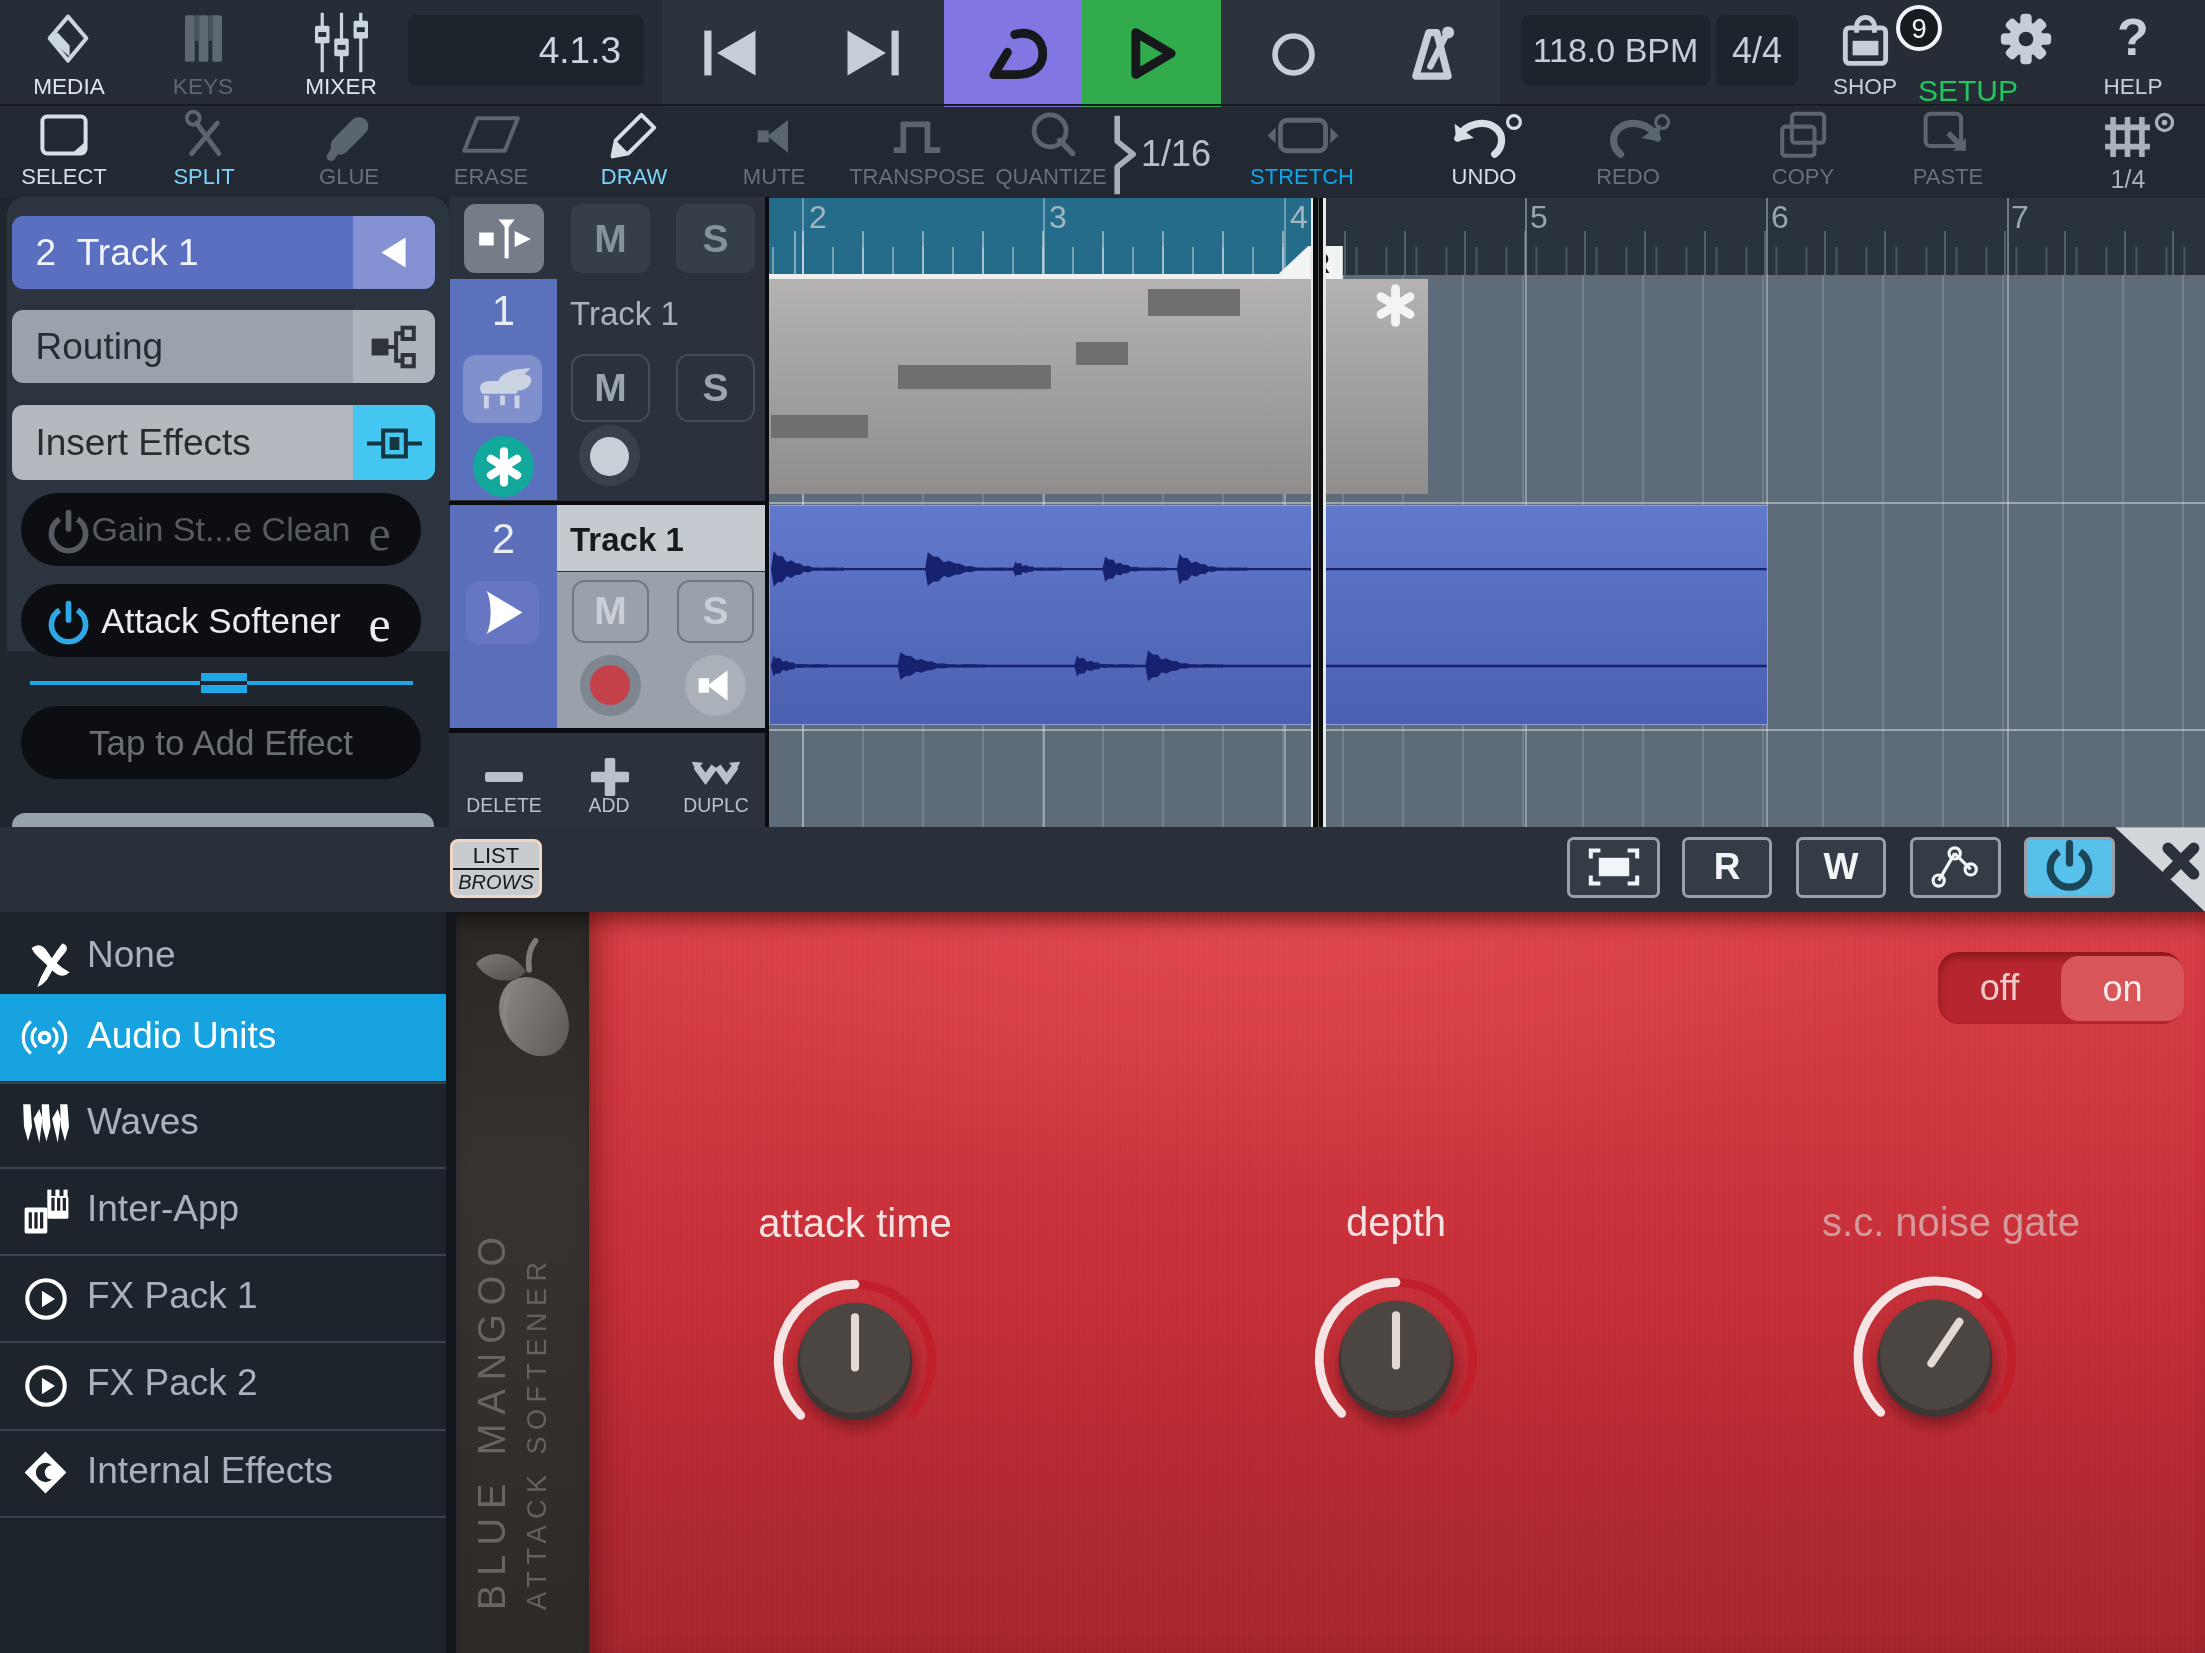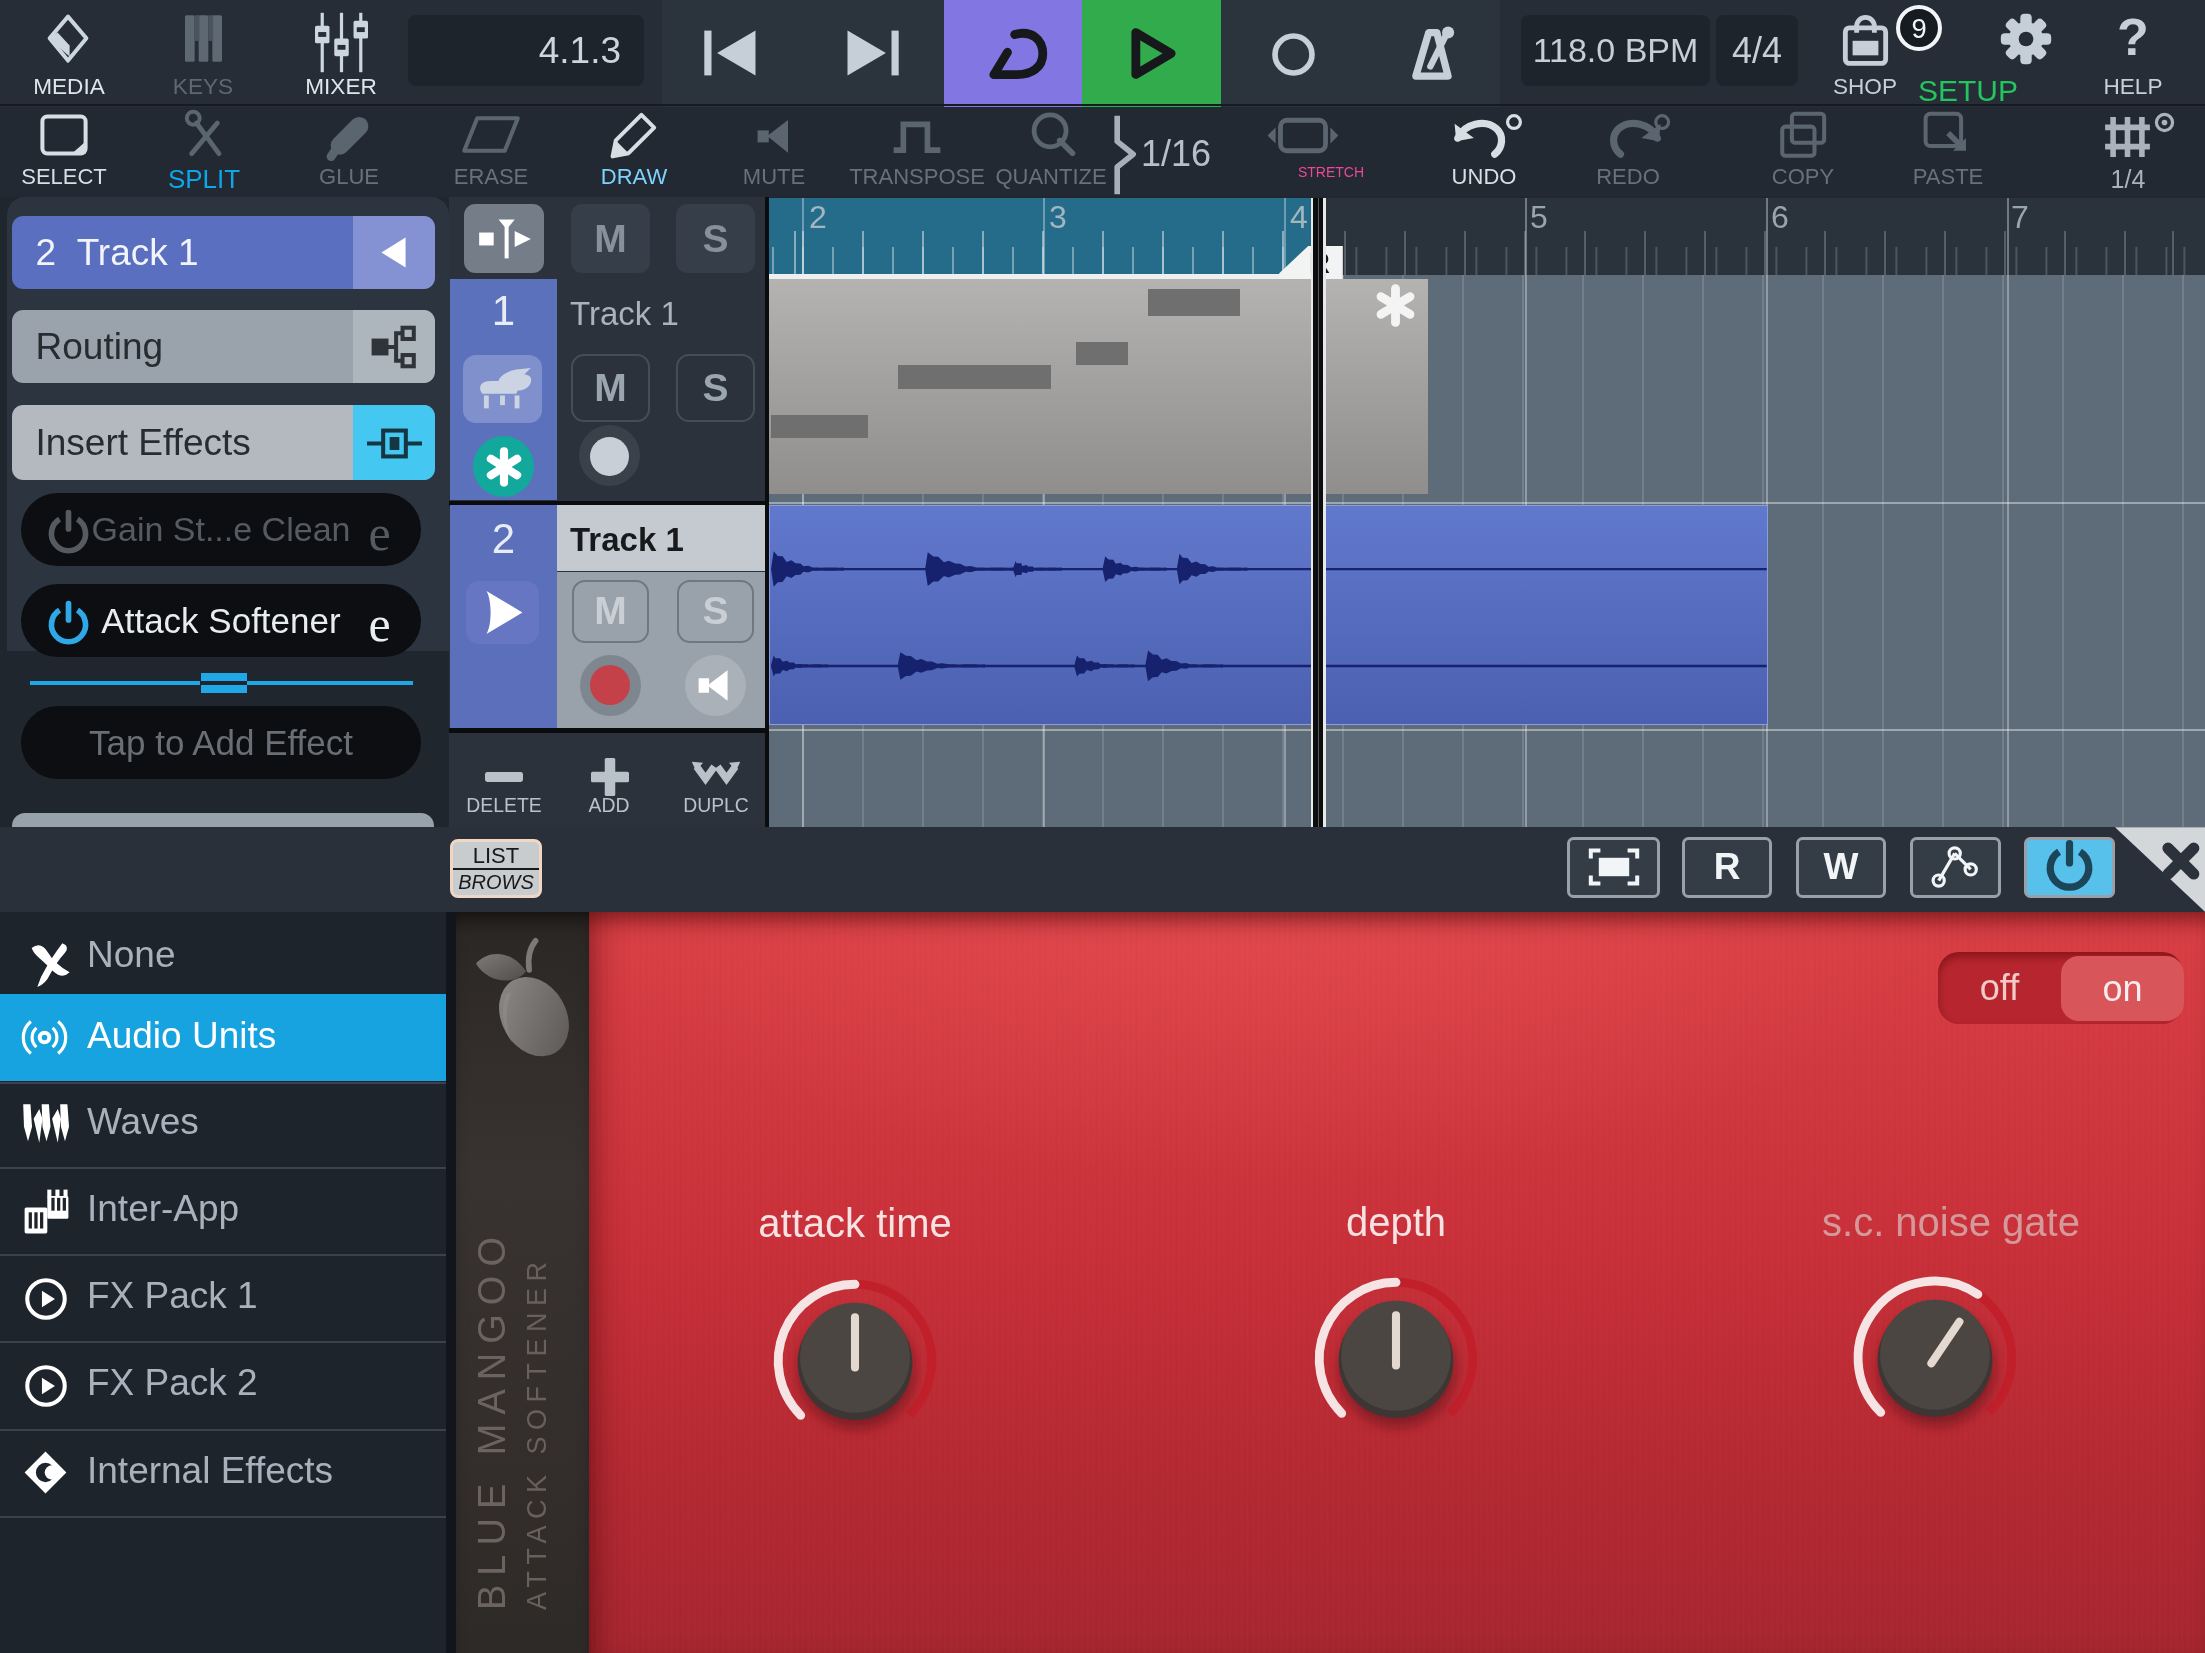--- a/index.html
+++ b/index.html
@@ -117,21 +117,21 @@
     <rect x="3" y="3" width="54" height="46" rx="6" fill="none" stroke="#d7dee4" stroke-width="5"></rect>
     <path d="M40 49 L57 49 L57 34 Z" fill="#d7dee4"></path>
   </svg>
   <div class="lbl" style="left:64px;top:57px;font-size:22px;color:#d7dee4;">SELECT</div>
 
   <svg class="ab" style="left:182px;top:3.2px;" width="45" height="47" viewBox="0 0 56 58">
     <circle cx="14" cy="10" r="8" fill="none" stroke="#5b6570" stroke-width="5"></circle>
     <line x1="18" y1="16" x2="46" y2="54" stroke="#5b6570" stroke-width="6" stroke-linecap="round"></line>
     <line x1="44" y1="16" x2="12" y2="54" stroke="#5b6570" stroke-width="6" stroke-linecap="round"></line>
   </svg>
-  <div class="lbl" style="left:204px;top:57px;font-size:26px;color:#0ea5e9;">SPLIT</div>
+  <div class="lbl" style="left:204px;top:57px;font-size:22px;color:#7dd3fc;">SPLIT</div>
 
   <svg class="ab" style="left:327px;top:11.3px;" width="45" height="42" viewBox="0 0 56 52">
     <line x1="40" y1="10" x2="16" y2="34" stroke="#5b6570" stroke-width="23" stroke-linecap="round"></line>
     <line x1="11" y1="39" x2="5" y2="48" stroke="#5b6570" stroke-width="11" stroke-linecap="round"></line>
   </svg>
   <div class="lbl" style="left:349px;top:57px;font-size:22px;color:#67717c;">GLUE</div>
 
   <svg class="ab" style="left:461px;top:8px;" width="60" height="39" viewBox="0 0 74 48">
     <path d="M20 4 L70 4 L54 44 L4 44 Z" fill="none" stroke="#5b6570" stroke-width="5" stroke-linejoin="round"></path>
   </svg>
@@ -163,21 +163,21 @@
   <svg class="ab" style="left:1114px;top:6.5px;" width="24" height="82" viewBox="0 0 30 102">
     <path d="M4 2 L4 34 L24 50 L4 66 L4 100" fill="none" stroke="#a7b0ba" stroke-width="7" stroke-linejoin="round"></path>
   </svg>
   <div class="lbl" style="left:1176px;top:26px;font-size:36px;color:#b7c0c9;">1/16</div>
 
   <svg class="ab" style="left:1266px;top:9.7px;" width="74" height="37" viewBox="0 0 92 46">
     <rect x="18" y="4" width="56" height="38" rx="8" fill="none" stroke="#5b6570" stroke-width="6"></rect>
     <path d="M12 13 L2 23 L12 33 Z" fill="#5b6570"></path>
     <path d="M80 13 L90 23 L80 33 Z" fill="#5b6570"></path>
   </svg>
-  <div class="lbl" style="left:1331px;top:57px;font-size:14px;color:#ec4899;">STRETCH</div>
+  <div class="lbl" style="left:1302px;top:57px;font-size:22px;color:#0ea5e9;">STRETCH</div>
 
   <svg class="ab" style="left:1453px;top:6.5px;" width="69" height="45" viewBox="0 0 86 56">
     <path d="M8 14 L8 38 L32 38" fill="none" stroke="#d7dee4" stroke-width="0"></path>
     <path d="M6 30 C14 12 40 6 54 18 C64 27 62 42 52 50" fill="none" stroke="#d7dee4" stroke-width="9" stroke-linecap="round"></path>
     <path d="M2 12 L4 34 L26 30 Z" fill="#d7dee4"></path>
     <circle cx="76" cy="10" r="8" fill="none" stroke="#d7dee4" stroke-width="4"></circle>
   </svg>
   <div class="lbl" style="left:1484px;top:57px;font-size:22px;color:#d7dee4;">UNDO</div>
 
   <svg class="ab" style="left:1598px;top:6.5px;" width="69" height="45" viewBox="0 0 86 56">

